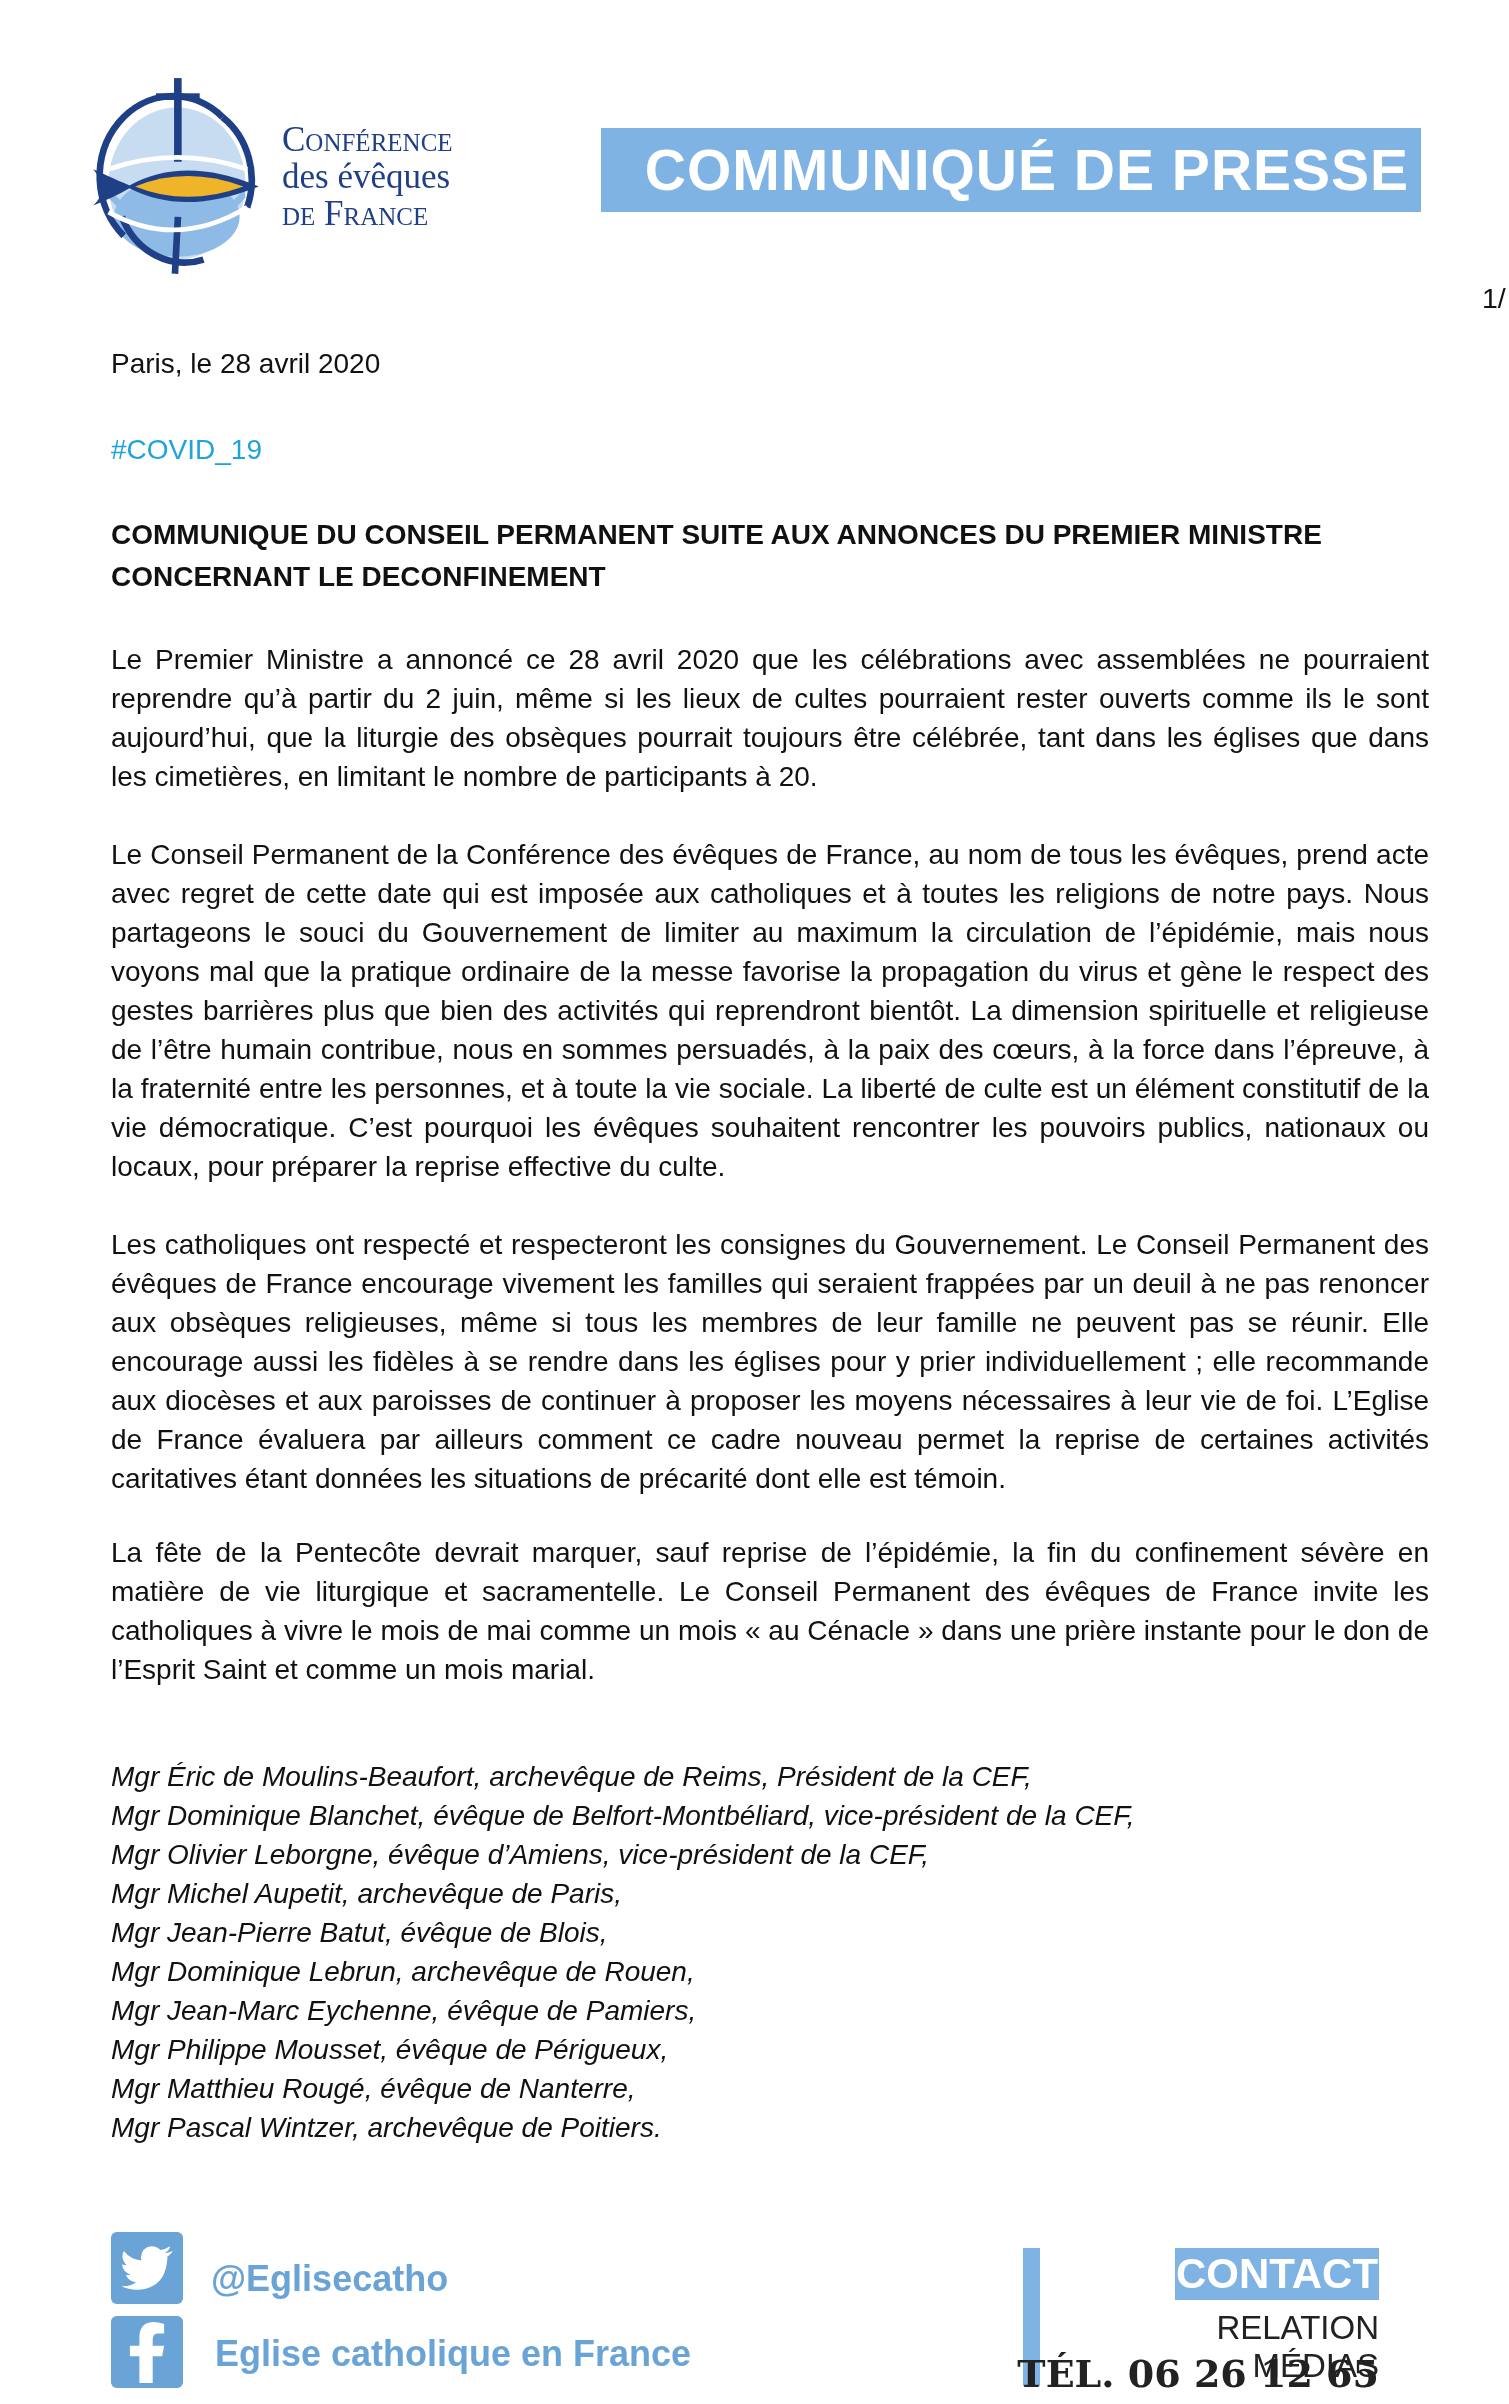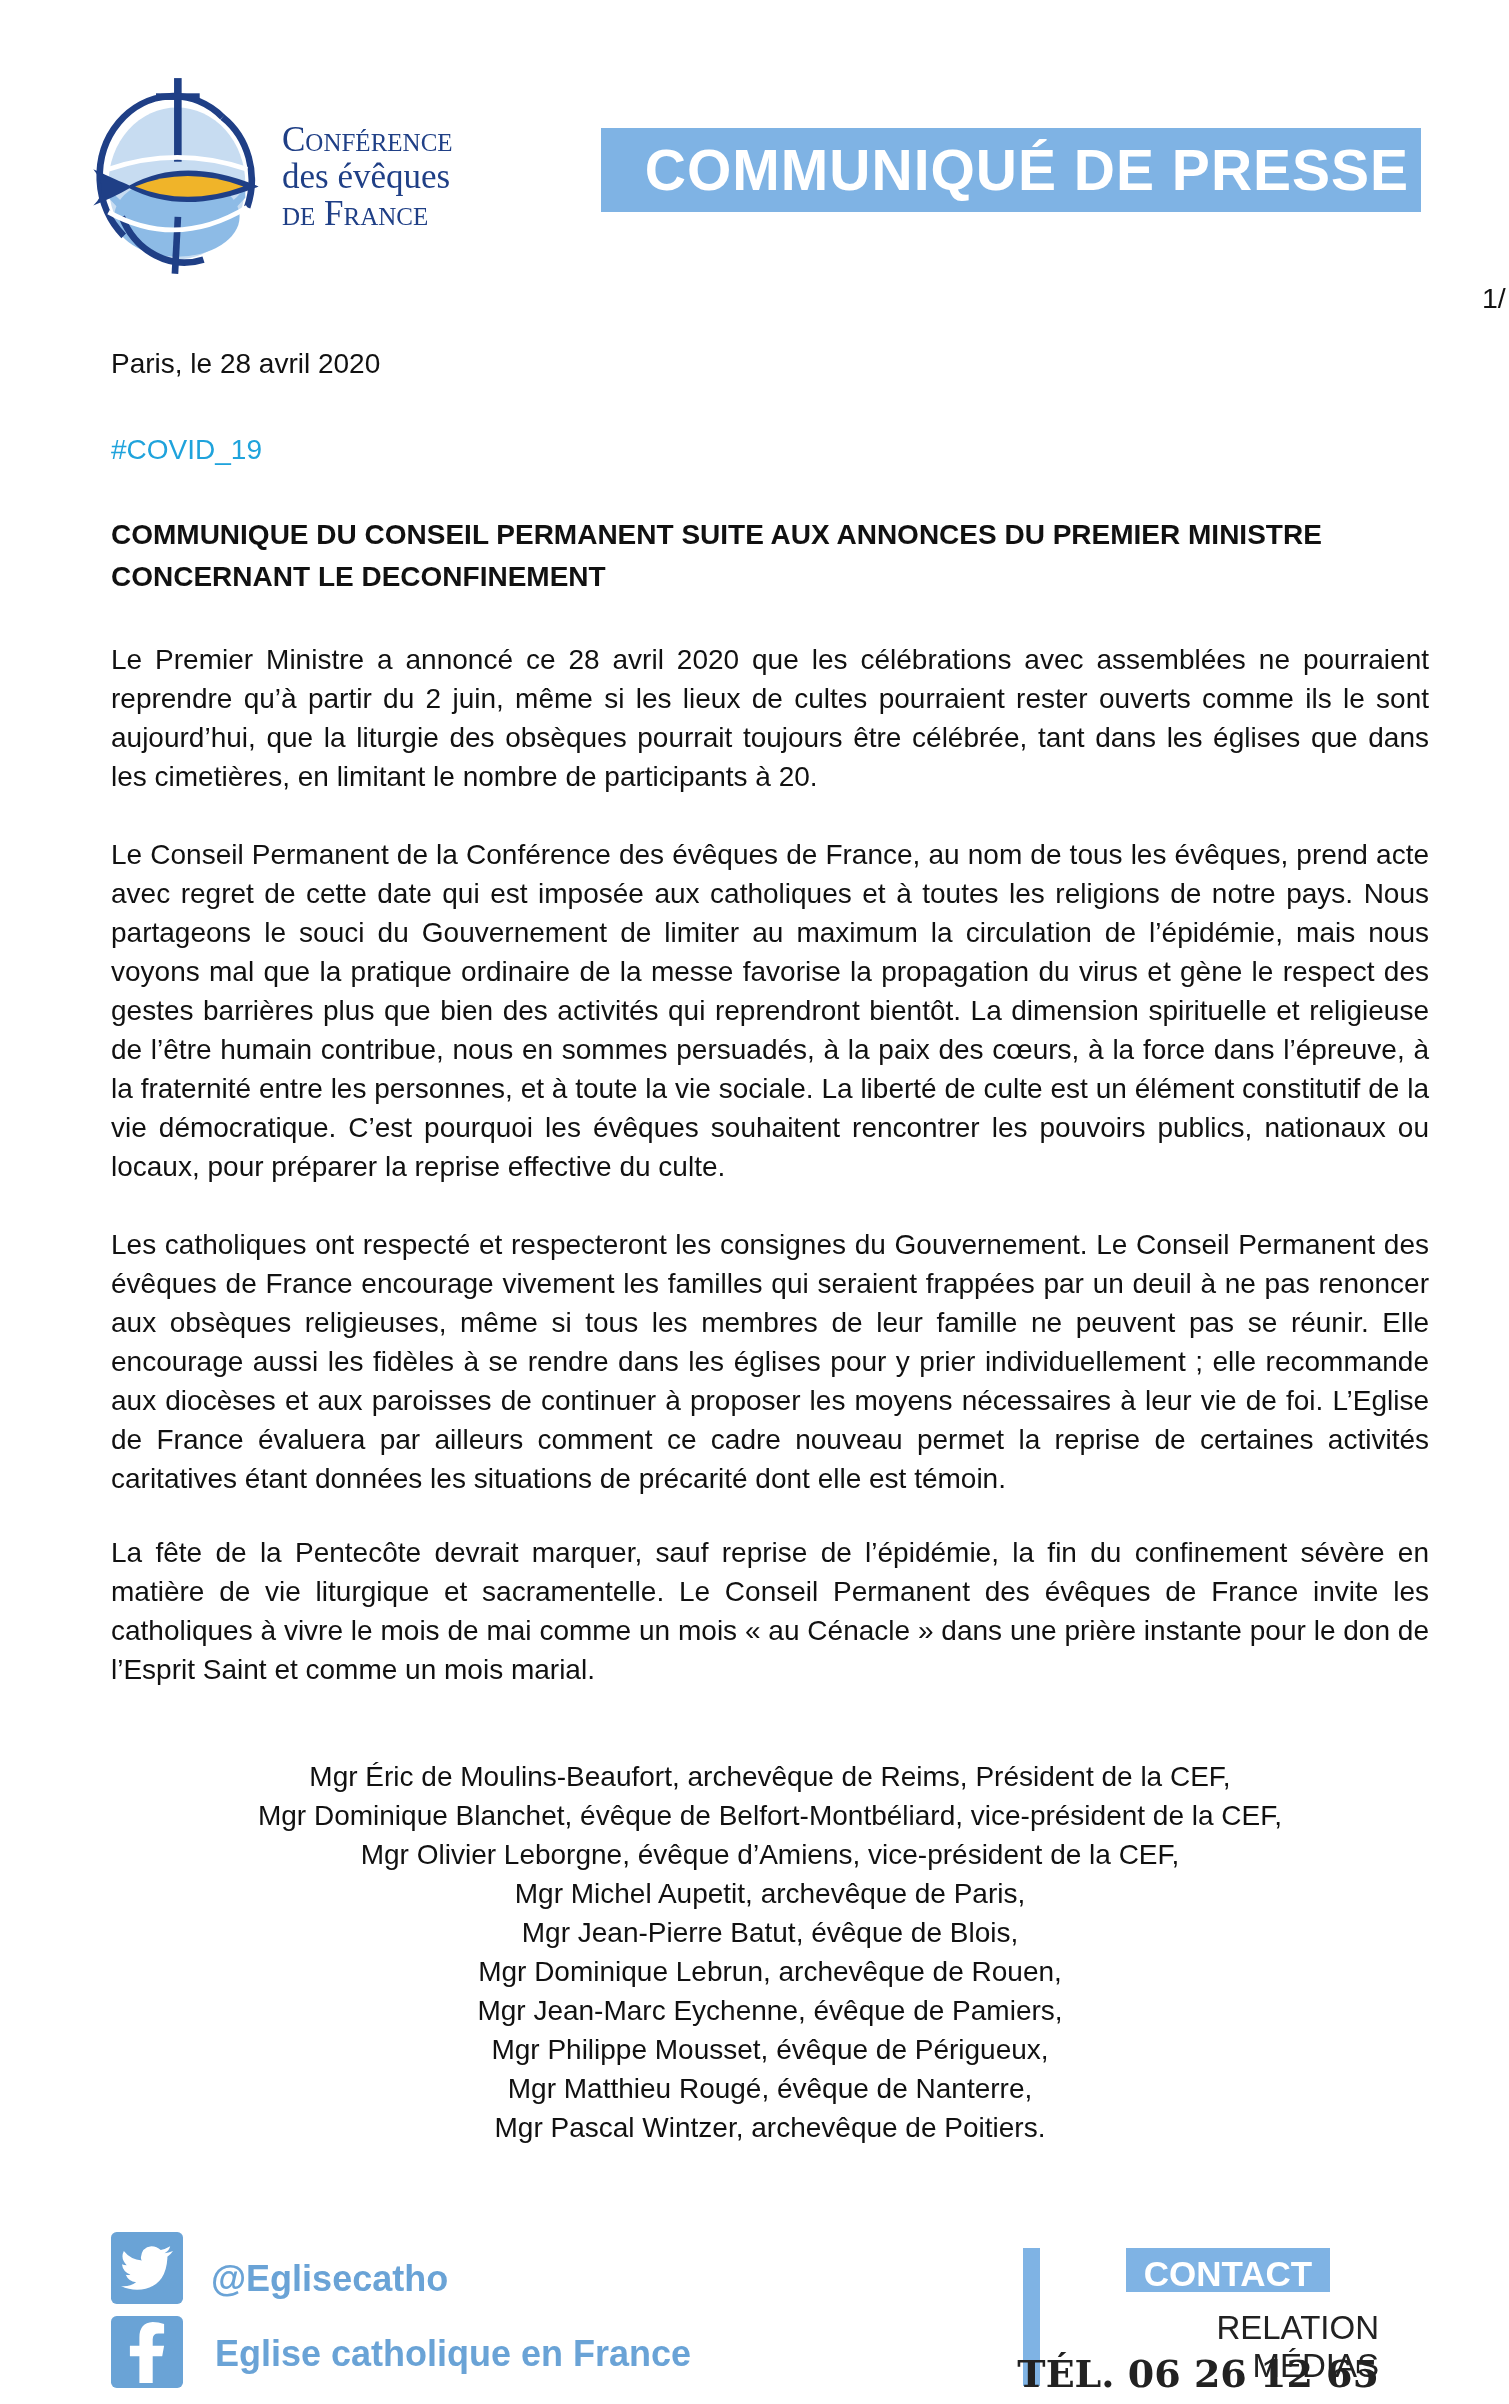--- a/index.html
+++ b/index.html
@@ -16,32 +16,32 @@
   #page-num { left: 1482px; top: 282px; font-size: 28.5px; color: #111; white-space: nowrap; }
   .doc { left: 111px; width: 1318px; font-size: 28px; line-height: 39px; }
   #date { top: 344px; }
   #hashtag { top: 430px; color: #1fa3dc; }
   #title { top: 514px; font-weight: bold; font-size: 28px; line-height: 42px; }
   .para { text-align: justify; }
   #p1 { top: 640px; }
   #p2 { top: 835px; }
   #p3 { top: 1225px; }
   #p4 { top: 1533px; }
-  #signatures { top: 1757px; text-align: center; width: 1318px; }
+  #signatures { top: 1757px; text-align: left; width: 1318px; font-style: italic; }
   #signatures div { height: 39px; }
   .social-icon { width: 72px; height: 72px; background: #6aa3d6; border-radius: 5.7px;
                  display: flex; align-items: center; justify-content: center; }
   #twitter-icon { left: 111px; top: 2232px; }
   #facebook-icon { left: 111px; top: 2316px; }
   .social-text { color: #6aa3d6; font-weight: bold; font-size: 36px; white-space: nowrap; }
   #twitter-handle { left: 211px; top: 2249px; margin-top: 9px; }
   #facebook-name { left: 215px; top: 2333px; }
   #contact-bar { left: 1023px; top: 2248px; width: 17px; height: 138px; background: #7fb3e4; }
-  #contact-label { left: 1126px; top: 2248px; width: 204px; height: 44px; background: #7fb3e4;
-                   color: #fff; font-weight: bold; font-size: 35px; line-height: 52px; text-align: center; }
+  #contact-label { left: 1175px; top: 2248px; width: 204px; height: 52px; background: #7fb3e4;
+                   color: #fff; font-weight: bold; font-size: 42px; line-height: 52px; text-align: center; }
   #contact-relation { left: 1094px; top: 2309px; width: 285px; text-align: right; font-size: 33px; color: #222; }
   #contact-phone { left: 999px; top: 2351px; width: 380px; text-align: right; font-size: 38px;
                    font-weight: bold; color: #222; font-family: "DejaVu Serif", "Liberation Serif", serif; }
 </style>
 </head>
 <body>
 
 <div id="logo" class="abs">
   <svg width="190" height="202" viewBox="0 0 200 212">
     <ellipse cx="102" cy="115" rx="72" ry="80" fill="#c7dcf1"></ellipse>

